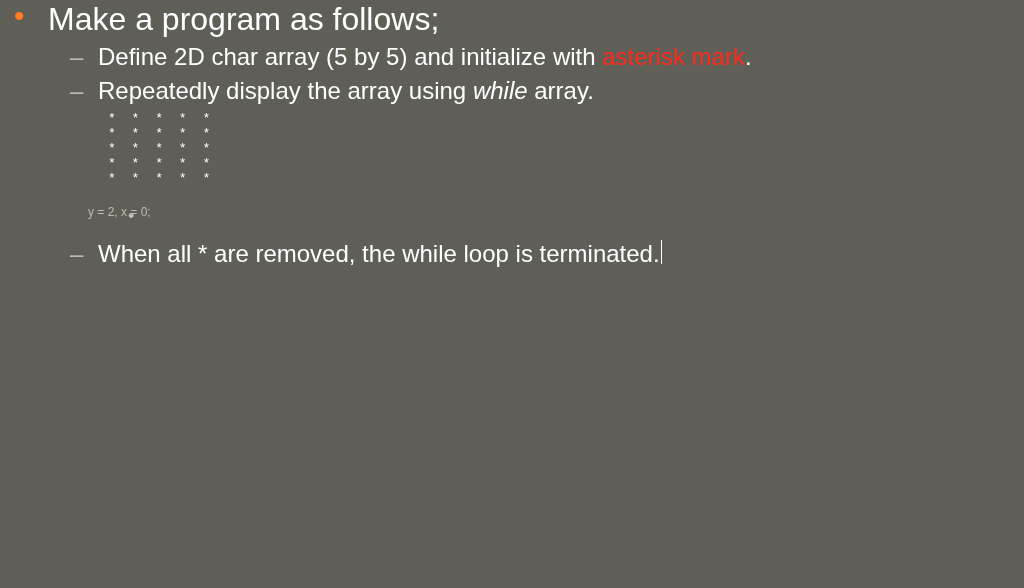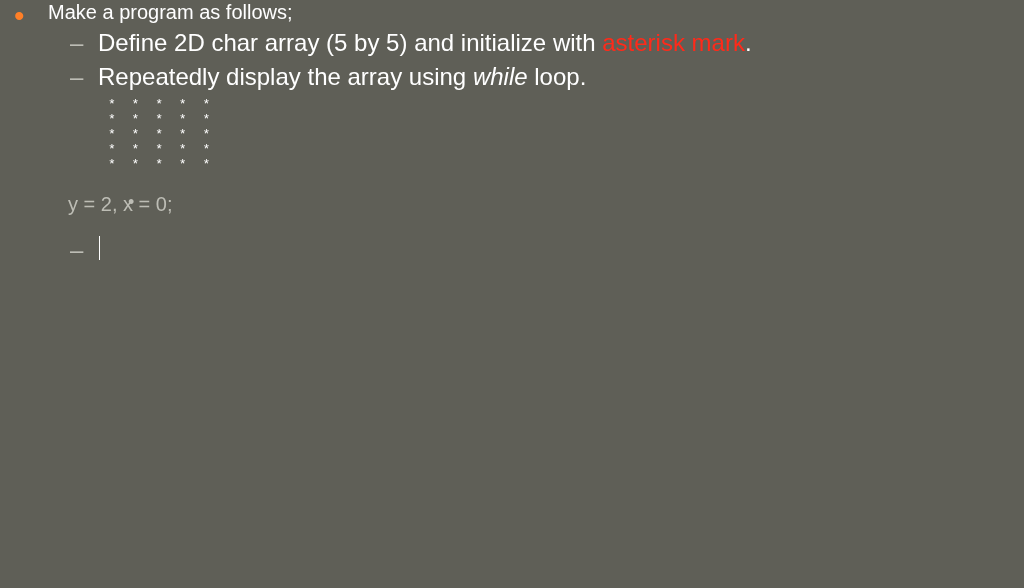--- a/index.html
+++ b/index.html
@@ -10,21 +10,21 @@
     background: #5f5f57;
     font-family: Arial, Helvetica, sans-serif;
     color: #ffffff;
     overflow: hidden;
   }
   .slide {
     box-sizing: border-box;
     padding: 0 10px 0 0;
   }
   .l1 {
-    font-size: 20px;
+    font-size: 32px;
     margin: 0 0 4px 0;
     padding-left: 48px;
     position: relative;
     line-height: 1.2;
   }
   .l1::before {
     content: "•";
     position: absolute;
     left: 14px;
     top: -2px;
@@ -40,23 +40,23 @@
   }
   .l2::before {
     content: "–";
     position: absolute;
     left: 70px;
     top: 0;
     color: #bdbdb5;
     font-size: 24px;
   }
   .l3 {
-    font-size: 20px;
+    font-size: 12px;
     margin: 4px 0;
-    padding-left: 68px;
+    padding-left: 88px;
     position: relative;
     color: #bdbdb5;
     line-height: 1.3;
   }
   .l3::before {
     content: "•";
     position: absolute;
     left: 128px;
     top: 0;
     color: #bdbdb5;
@@ -94,35 +94,35 @@
 
   <div class="l1">
     <span>Make a program as follows;</span>
   </div>
 
   <div class="l2">
     <span>Define 2D char array (5 by 5) and initialize with </span><span class="red">asterisk mark</span><span>.</span>
   </div>
 
   <div class="l2">
-    <span>Repeatedly display the array using </span><span class="italic">while</span><span> loop.</span>
+    <span>Repeatedly display the array using </span><span class="italic">while</span><span> array.</span>
   </div>
 
   <div class="asterisks">* * * * *
 * * * * *
 * * * * *
 * * * * *
 * * * * *</div>
 
 
   <div class="l3">
     <span>y = 2, x = 0;</span>
   </div>
 
   <div class="gap-md"></div>
 
 
 
   <div class="l2">
-    <span class="cursor"></span>
+    <span>When all * are removed, the while loop is terminated.</span><span class="cursor"></span>
   </div>
 
 </div>
 
 </body></html>

